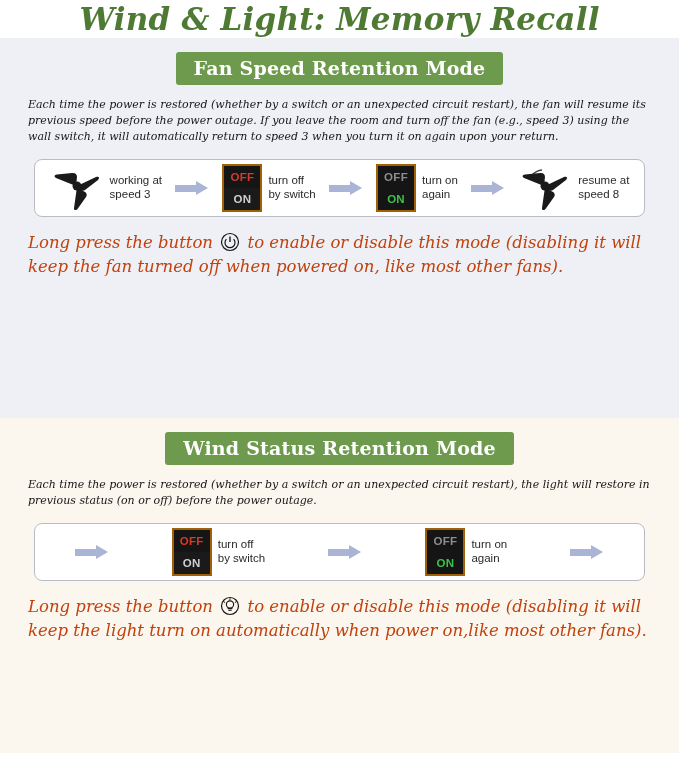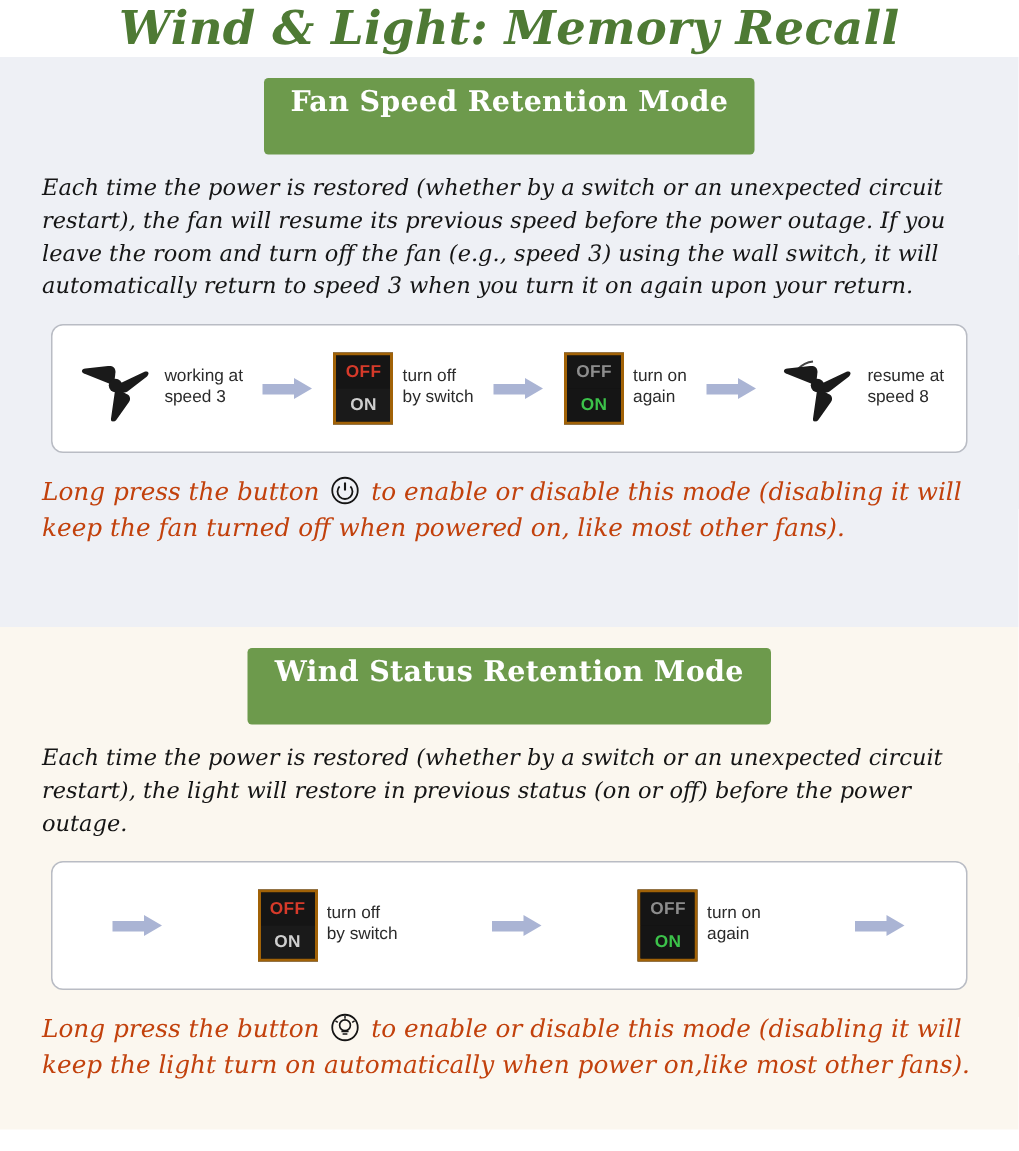--- a/index.html
+++ b/index.html
@@ -52,40 +52,40 @@
     display: flex;
     justify-content: center;
     margin-bottom: 12px;
   }
   .badge {
     background: #6d9a4c;
     color: #ffffff;
     font-family: "DejaVu Serif", serif;
     font-weight: bold;
     font-size: 19px;
-    padding: 5px 18px 24px 18px;
+    padding: 5px 18px 6px 18px;
     border-radius: 3px;
     letter-spacing: 0.2px;
     white-space: nowrap;
   }
   .paragraph {
     font-family: "DejaVu Serif", serif;
     font-style: italic;
-    font-size: 15px;
+    font-size: 11px;
     line-height: 1.45;
     color: #151515;
     margin: 0 8px 14px 8px;
     text-align: left;
   }
   .flow-box {
     border: 1px solid #b9bcc4;
     border-radius: 8px;
     background: #ffffff;
     margin: 0 14px 14px 14px;
-    padding: 18px 8px;
+    padding: 4px 8px;
     display: flex;
     align-items: center;
     justify-content: space-around;
   }
   .flow-step {
     display: flex;
     align-items: center;
     gap: 6px;
   }
   .step-label {

